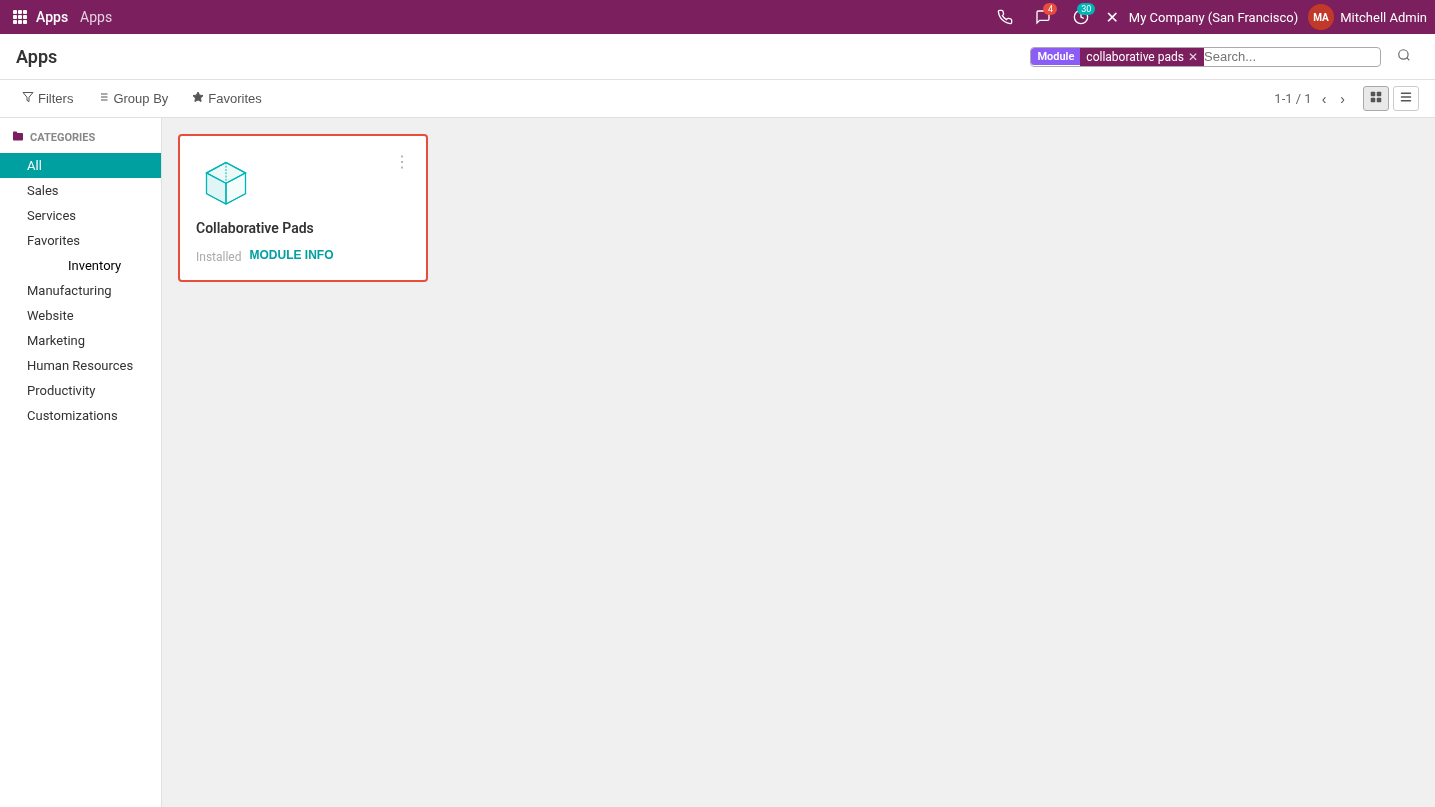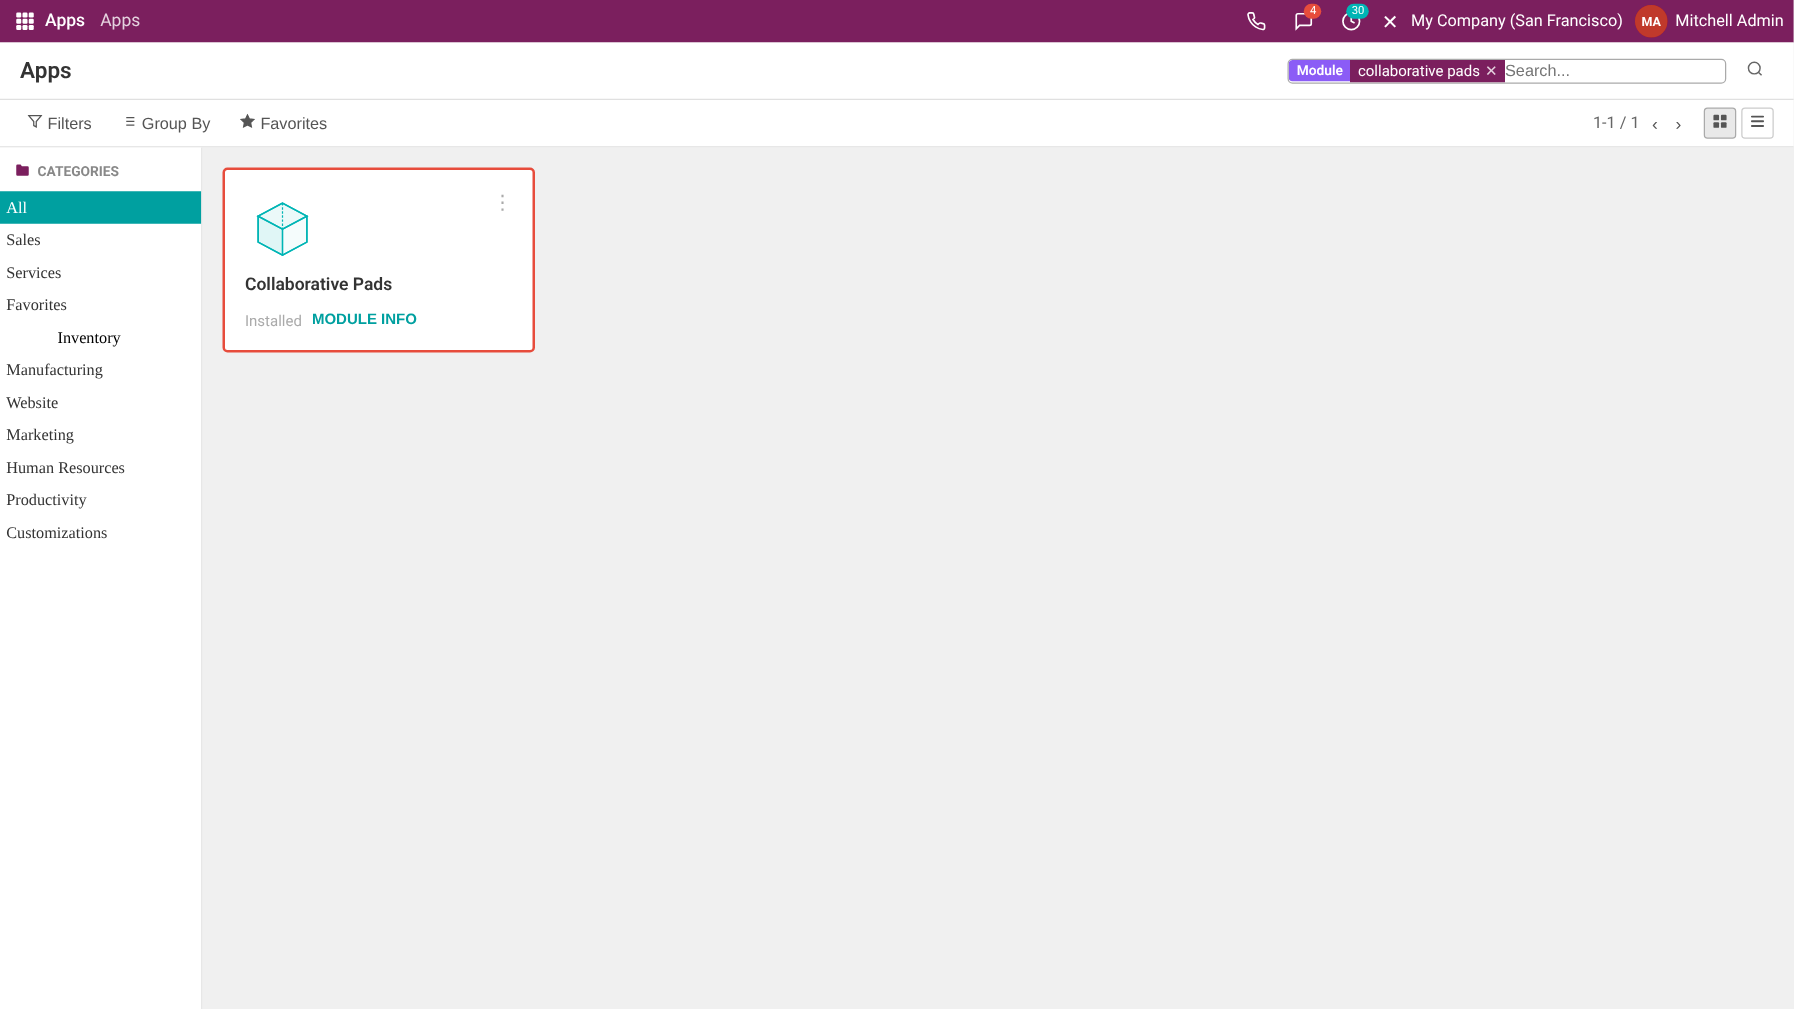--- a/index.html
+++ b/index.html
@@ -143,21 +143,21 @@
       padding: 12px 0;
       overflow-y: auto;
     }
     .sidebar-categories-label {
       font-size: 11px; font-weight: 700; color: #888; padding: 0 12px 8px 12px; display: flex; align-items: center; gap: 6px;
     }
     .sidebar-category-icon {
       color: #7B1F5E; font-size: 12px;
     }
     .sidebar-item {
-      padding: 5px 5px; cursor: pointer; color: #333; font-size: 13px; font-family: Liberation Serif, serif;
+      padding: 5px 27px; cursor: pointer; color: #333; font-size: 13px;
     }
     .sidebar-item.active { background: #00a0a0; color: white; border-radius: 0; }
     .sidebar-item.active span { color: white; }
     .sidebar-item.highlight { color: #000000; margin-left: 41px; }
 
     
     .content {
       flex: 1;
       padding: 16px;
       overflow-y: auto;

